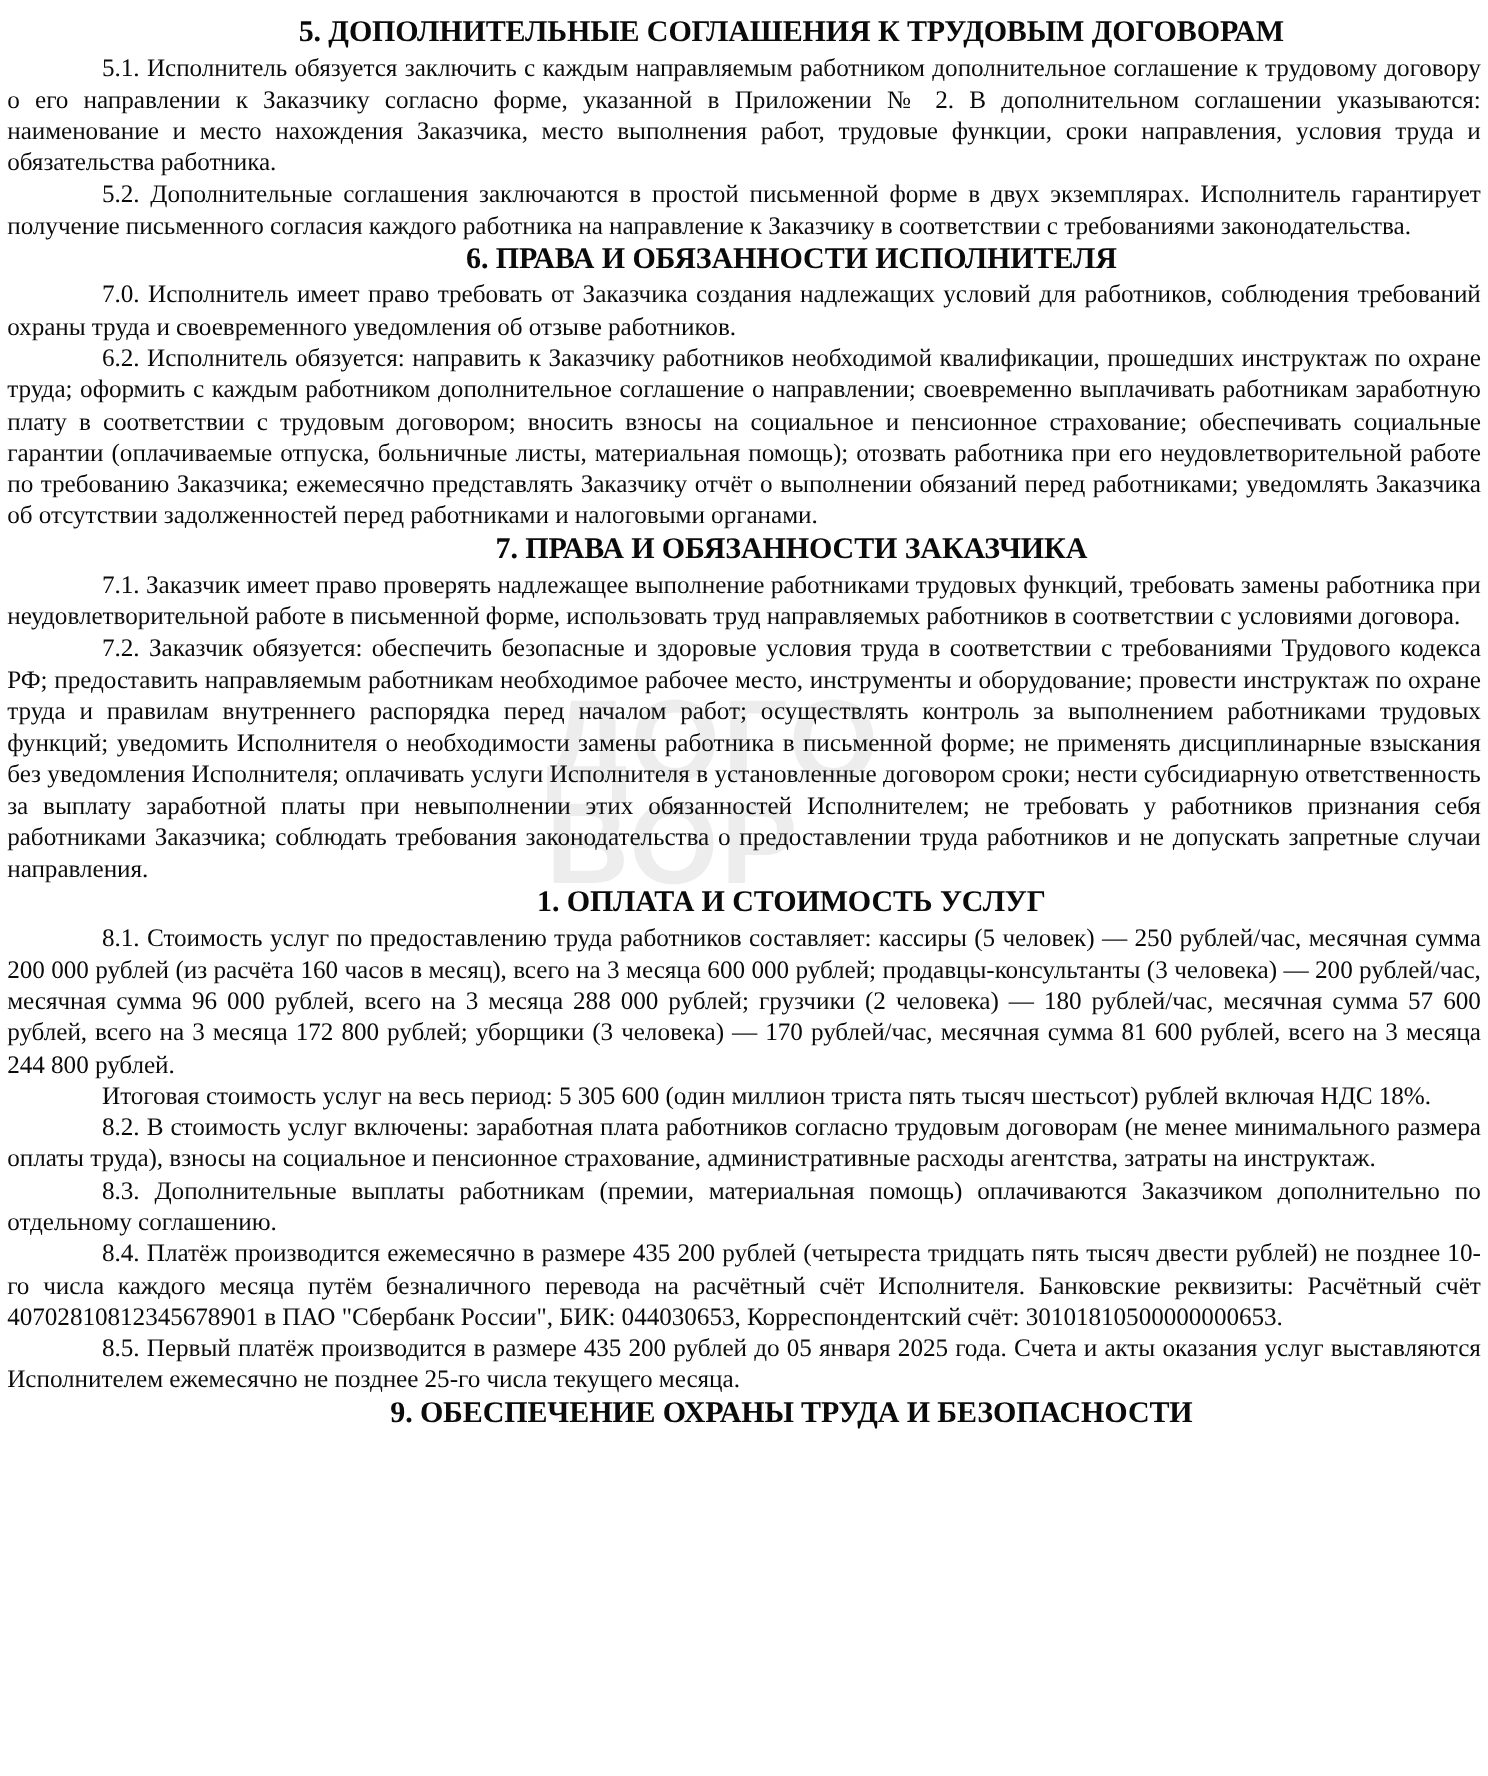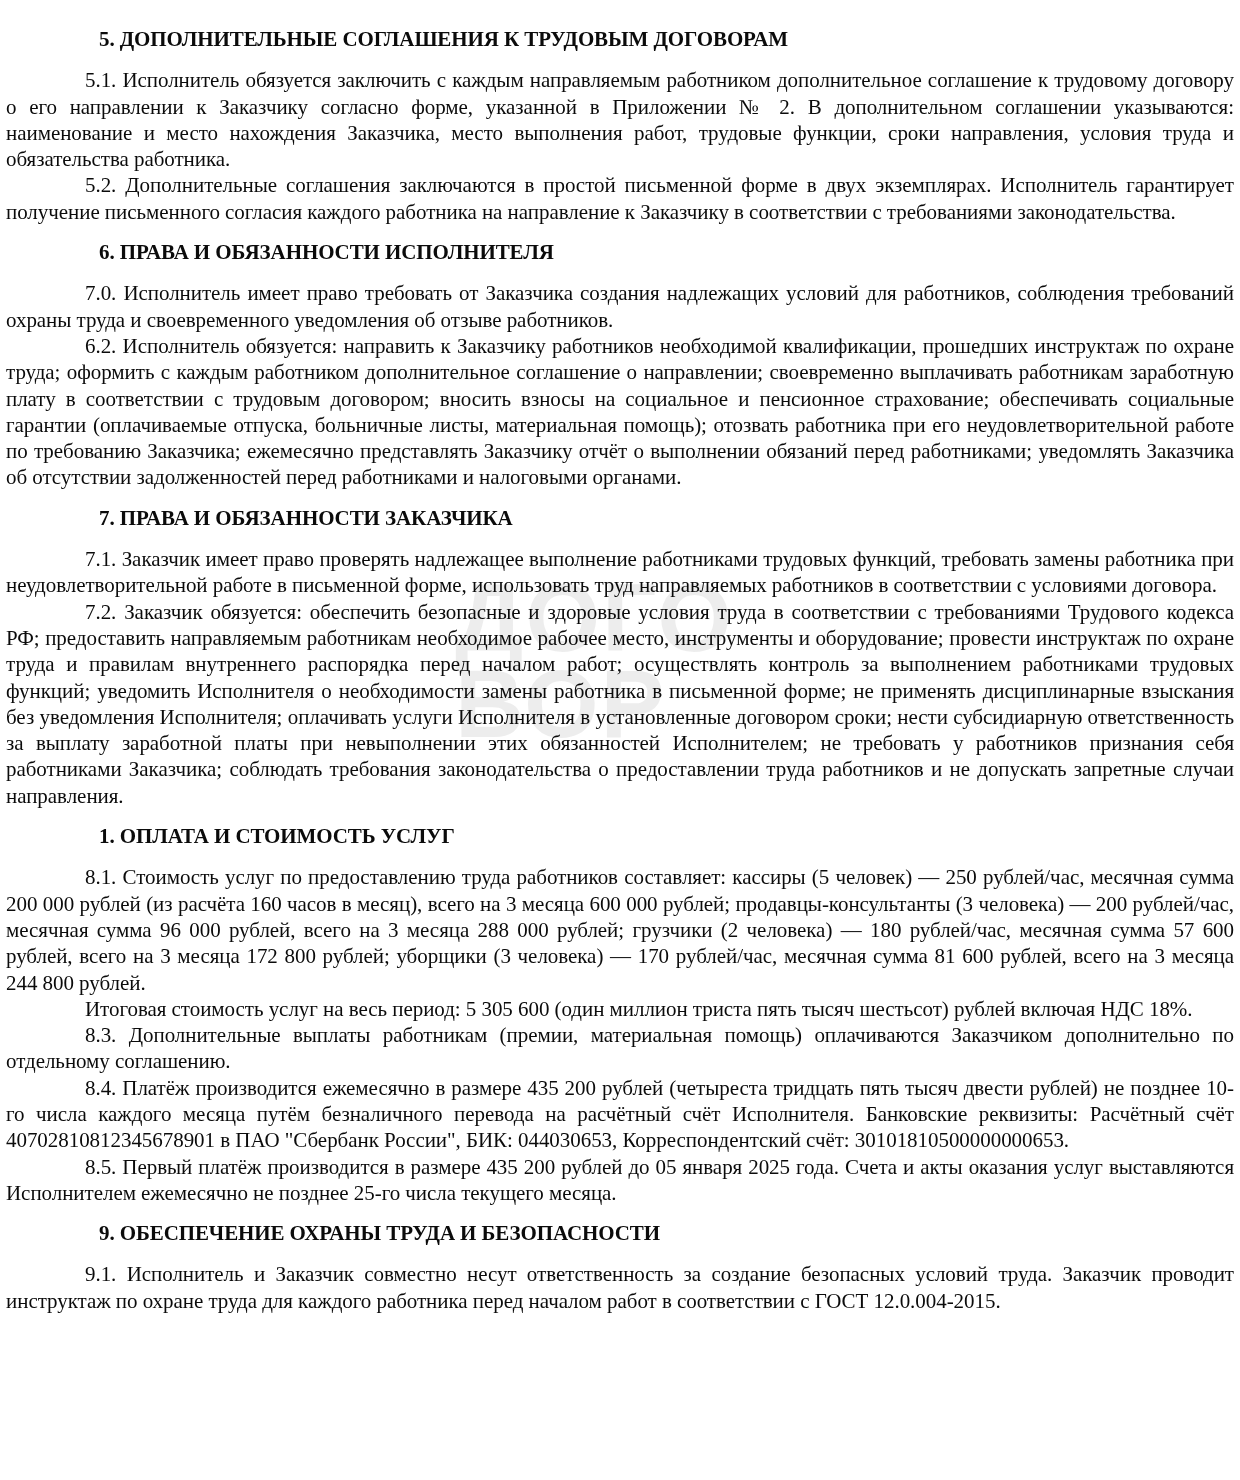--- a/index.html
+++ b/index.html
@@ -46,27 +46,27 @@
     line-height: 86px;
     white-space: nowrap;
   }
 
   #content {
     position: relative;
     z-index: 2;
   }
 
   h2.sec {
-    font-size: 21px;
+    font-size: 25px;
     font-weight: bold;
-    margin: 14px;
+    margin: 2px;
     padding: 0 0 1px 0;
     line-height: 26.3px;
     text-indent: 79px;
-    text-align: left;
+    text-align: center;
     letter-spacing: -0.1px;
   }
 
   p.par {
     font-size: 21px;
     margin: 0;
     padding: 0;
     line-height: 26.3px;
     text-align: justify;
     text-indent: 79px;
@@ -96,21 +96,21 @@
     <p class="par">7.0. Исполнитель имеет право требовать от Заказчика создания надлежащих условий для работников, соблюдения требований охраны труда и своевременного уведомления об отзыве работников.</p>
     <p class="par">6.2. Исполнитель обязуется: направить к Заказчику работников необходимой квалификации, прошедших инструктаж по охране труда; оформить с каждым работником дополнительное соглашение о направлении; своевременно выплачивать работникам заработную плату в соответствии с трудовым договором; вносить взносы на социальное и пенсионное страхование; обеспечивать социальные гарантии (оплачиваемые отпуска, больничные листы, материальная помощь); отозвать работника при его неудовлетворительной работе по требованию Заказчика; ежемесячно представлять Заказчику отчёт о выполнении обязаний перед работниками; уведомлять Заказчика об отсутствии задолженностей перед работниками и налоговыми органами.</p>
 
     <h2 class="sec">7. ПРАВА И ОБЯЗАННОСТИ ЗАКАЗЧИКА</h2>
     <p class="par">7.1. Заказчик имеет право проверять надлежащее выполнение работниками трудовых функций, требовать замены работника при неудовлетворительной работе в письменной форме, использовать труд направляемых работников в соответствии с условиями договора.</p>
     <p class="par">7.2. Заказчик обязуется: обеспечить безопасные и здоровые условия труда в соответствии с требованиями Трудового кодекса РФ; предоставить направляемым работникам необходимое рабочее место, инструменты и оборудование; провести инструктаж по охране труда и правилам внутреннего распорядка перед началом работ; осуществлять контроль за выполнением работниками трудовых функций; уведомить Исполнителя о необходимости замены работника в письменной форме; не применять дисциплинарные взыскания без уведомления Исполнителя; оплачивать услуги Исполнителя в установленные договором сроки; нести субсидиарную ответственность за выплату заработной платы при невыполнении этих обязанностей Исполнителем; не требовать у работников признания себя работниками Заказчика; соблюдать требования законодательства о предоставлении труда работников и не допускать запретные случаи направления.</p>
 
     <h2 class="sec">1. ОПЛАТА И СТОИМОСТЬ УСЛУГ</h2>
     <p class="par">8.1. Стоимость услуг по предоставлению труда работников составляет: кассиры (5 человек) — 250 рублей/час, месячная сумма 200 000 рублей (из расчёта 160 часов в месяц), всего на 3 месяца 600 000 рублей; продавцы-консультанты (3 человека) — 200 рублей/час, месячная сумма 96 000 рублей, всего на 3 месяца 288 000 рублей; грузчики (2 человека) — 180 рублей/час, месячная сумма 57 600 рублей, всего на 3 месяца 172 800 рублей; уборщики (3 человека) — 170 рублей/час, месячная сумма 81 600 рублей, всего на 3 месяца 244 800 рублей.</p>
     <p class="par">Итоговая стоимость услуг на весь период: 5 305 600 (один миллион триста пять тысяч шестьсот) рублей включая НДС 18%.</p>
+    <p class="par">8.2. В стоимость услуг включены: заработная плата работников согласно трудовым договорам (не менее минимального размера оплаты труда), взносы на социальное и пенсионное страхование, административные расходы агентства, затраты на инструктаж.</p>
     <p class="par">8.3. Дополнительные выплаты работникам (премии, материальная помощь) оплачиваются Заказчиком дополнительно по отдельному соглашению.</p>
     <p class="par">8.4. Платёж производится ежемесячно в размере 435 200 рублей (четыреста тридцать пять тысяч двести рублей) не позднее 10-го числа каждого месяца путём безналичного перевода на расчётный счёт Исполнителя. Банковские реквизиты: Расчётный счёт 40702810812345678901 в ПАО "Сбербанк России", БИК: 044030653, Корреспондентский счёт: 30101810500000000653.</p>
     <p class="par">8.5. Первый платёж производится в размере 435 200 рублей до 05 января 2025 года. Счета и акты оказания услуг выставляются Исполнителем ежемесячно не позднее 25-го числа текущего месяца.</p>
 
     <h2 class="sec">9. ОБЕСПЕЧЕНИЕ ОХРАНЫ ТРУДА И БЕЗОПАСНОСТИ</h2>
-    <p class="par">9.1. Исполнитель и Заказчик совместно несут ответственность за создание безопасных условий труда. Заказчик проводит инструктаж по охране труда для каждого работника перед началом работ в соответствии с ГОСТ 12.0.004-2015.</p>
 
   </div>
 </div>
 
 </body></html>

